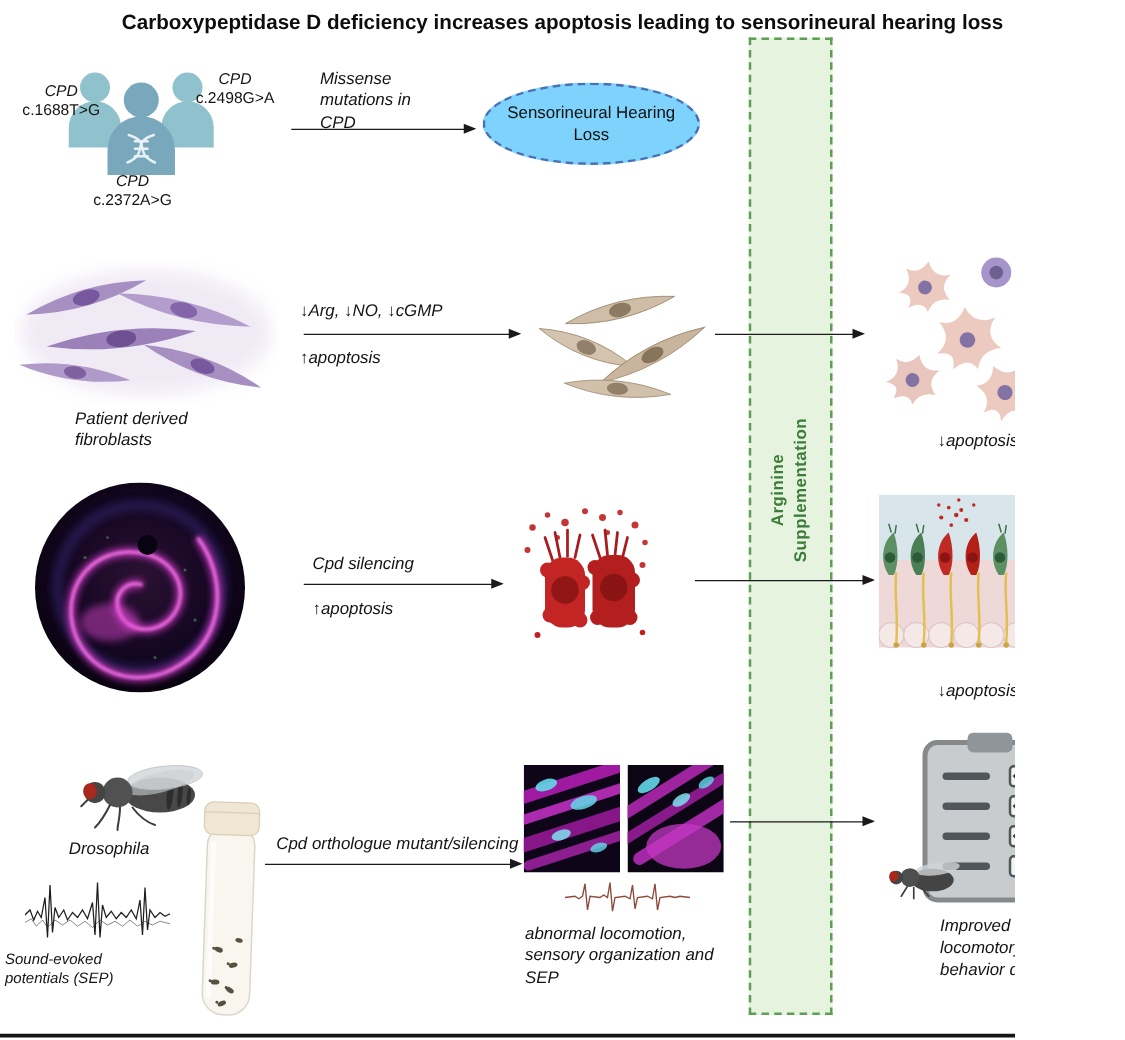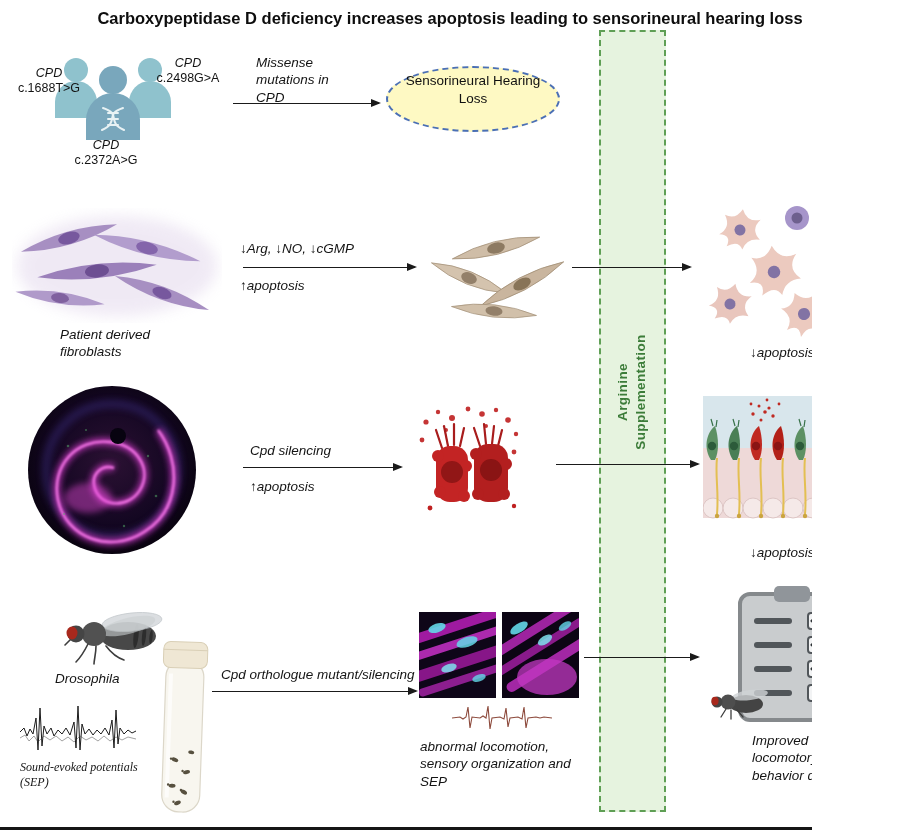--- a/index.html
+++ b/index.html
@@ -26,22 +26,22 @@
     background:rgba(199,228,185,0.45); border:2.2px dashed #5f9f55; z-index:1;
   }
   .bandlabel {
     position:absolute; left:632px; top:392px; width:132px;
     transform:translate(-50%,-50%) rotate(-90deg);
     text-align:center; font-weight:bold; font-size:13.5px; line-height:1.35;
     color:#3c7c39; letter-spacing:0.4px; z-index:2;
   }
   .ellipse {
     position:absolute; left:386px; top:66px; width:174px; height:66px;
-    border:2px dashed #4a6fb5; border-radius:50%; background:#fef9c3;
-    display:flex; align-items:flex-start; justify-content:center; text-align:center;
+    border:2px dashed #4a6fb5; border-radius:50%; background:#7dd3fc;
+    display:flex; align-items:center; justify-content:center; text-align:center;
     font-size:13.5px; line-height:1.3; padding:4px 10px; z-index:2; color:#101010;
   }
   .arrow { position:absolute; height:0; border-top:1.7px solid #1a1a1a; z-index:4; }
   .arrow::after {
     content:""; position:absolute; right:-2px; top:-5.4px; width:0; height:0;
     border-left:10px solid #1a1a1a; border-top:4.6px solid transparent;
     border-bottom:4.6px solid transparent;
   }
   .bottomline { position:absolute; left:0; top:827px; width:900px; height:2.6px; background:#151515; }
   svg { display:block; }
@@ -410,21 +410,21 @@
     </svg>
   </div>
   <div class="lbl" style="left:55px; top:670px; width:110px;">Drosophila</div>
 
   <div class="abs" style="left:20px; top:698px; width:118px; height:58px;">
     <svg viewBox="0 0 118 58" width="118" height="58">
       <path d="M0 34 L4 30 L7 38 L10 31 L13 36 L16 20 L18 52 L20 10 L22 48 L24 28 L27 36 L31 30 L34 38 L38 32 L42 36 L46 30 L50 37 L54 24 L56 50 L58 8 L60 52 L62 26 L65 36 L69 31 L73 37 L77 32 L81 36 L85 30 L89 37 L92 22 L94 50 L96 12 L98 46 L100 30 L104 36 L108 32 L112 35 L116 33" fill="none" stroke="#1d1d1d" stroke-width="1"></path>
       <path d="M0 40 L5 37 L9 43 L14 38 L18 44 L24 38 L30 42 L36 38 L42 43 L48 39 L54 44 L60 38 L66 42 L72 39 L78 43 L84 38 L90 43 L96 39 L102 42 L108 39 L116 41" fill="none" stroke="#3a3a3a" stroke-width="0.8" opacity="0.6"></path>
     </svg>
   </div>
-  <div class="lbl" style="left:20px; top:760px; width:120px; font-size:12px;font-family:Liberation Serif, serif;">Sound-evoked potentials (SEP)</div>
+  <div class="lbl" style="left:4px; top:760px; width:120px; font-size:12px;">Sound-evoked potentials (SEP)</div>
 
   <div class="abs" style="left:156px; top:640px; width:54px; height:180px; transform:rotate(2deg);">
     <svg viewBox="0 0 54 180" width="54" height="180">
       <rect x="8" y="20" width="38" height="152" rx="17" fill="#f8f6ef" stroke="#dcd7c9" stroke-width="1.2"></rect>
       <path d="M13 34 V158" stroke="#ffffff" stroke-width="4" opacity="0.7"></path>
       <rect x="5" y="2" width="44" height="26" rx="7" fill="#efe7d4" stroke="#d9cfb6"></rect>
       <line x1="5" y1="10" x2="49" y2="10" stroke="#d9cfb6"></line>
       <g fill="#57503f">
         <ellipse cx="20" cy="120" rx="3.5" ry="2" transform="rotate(20 20 120)"></ellipse>
           <circle cx="16" cy="119" r="1.2"></circle>

